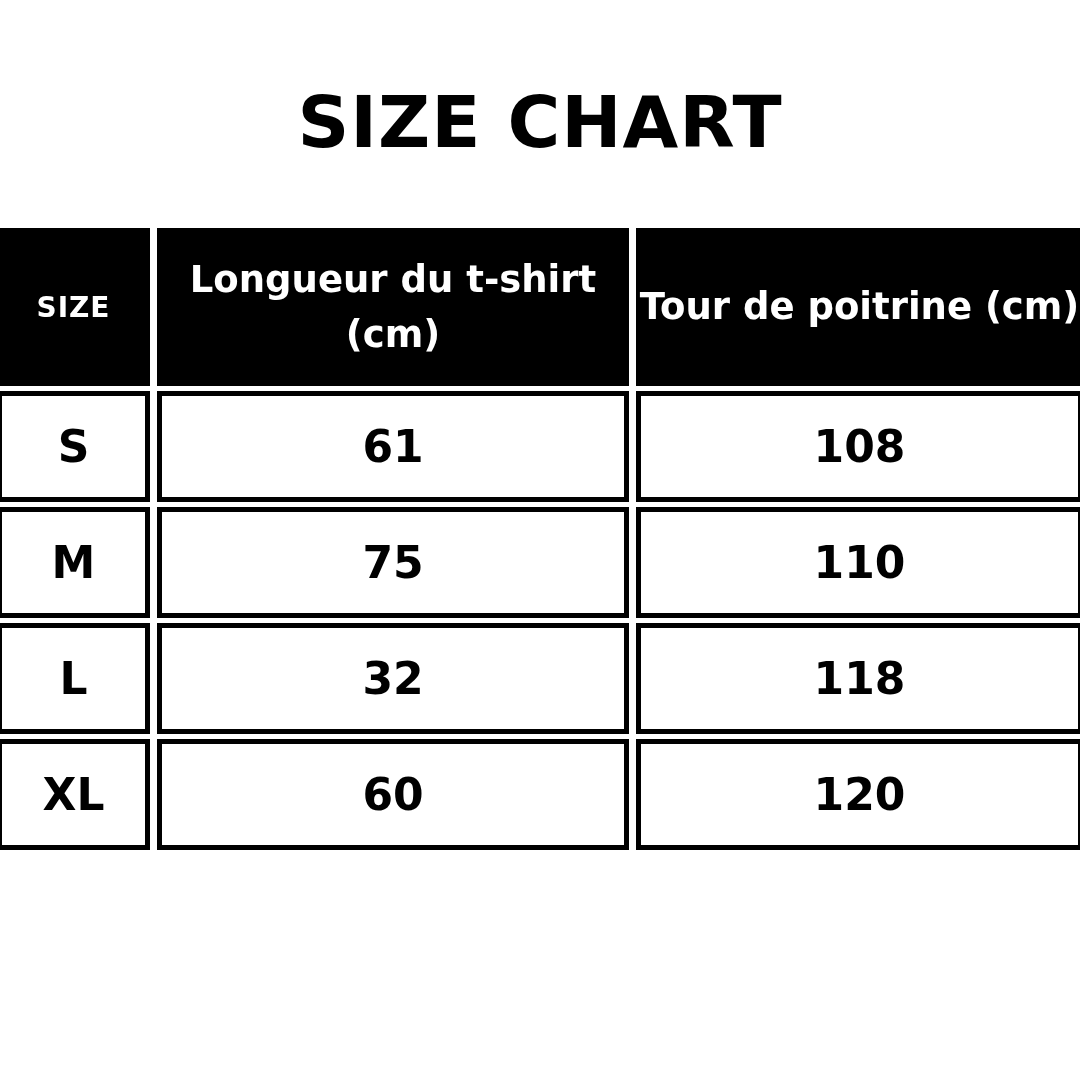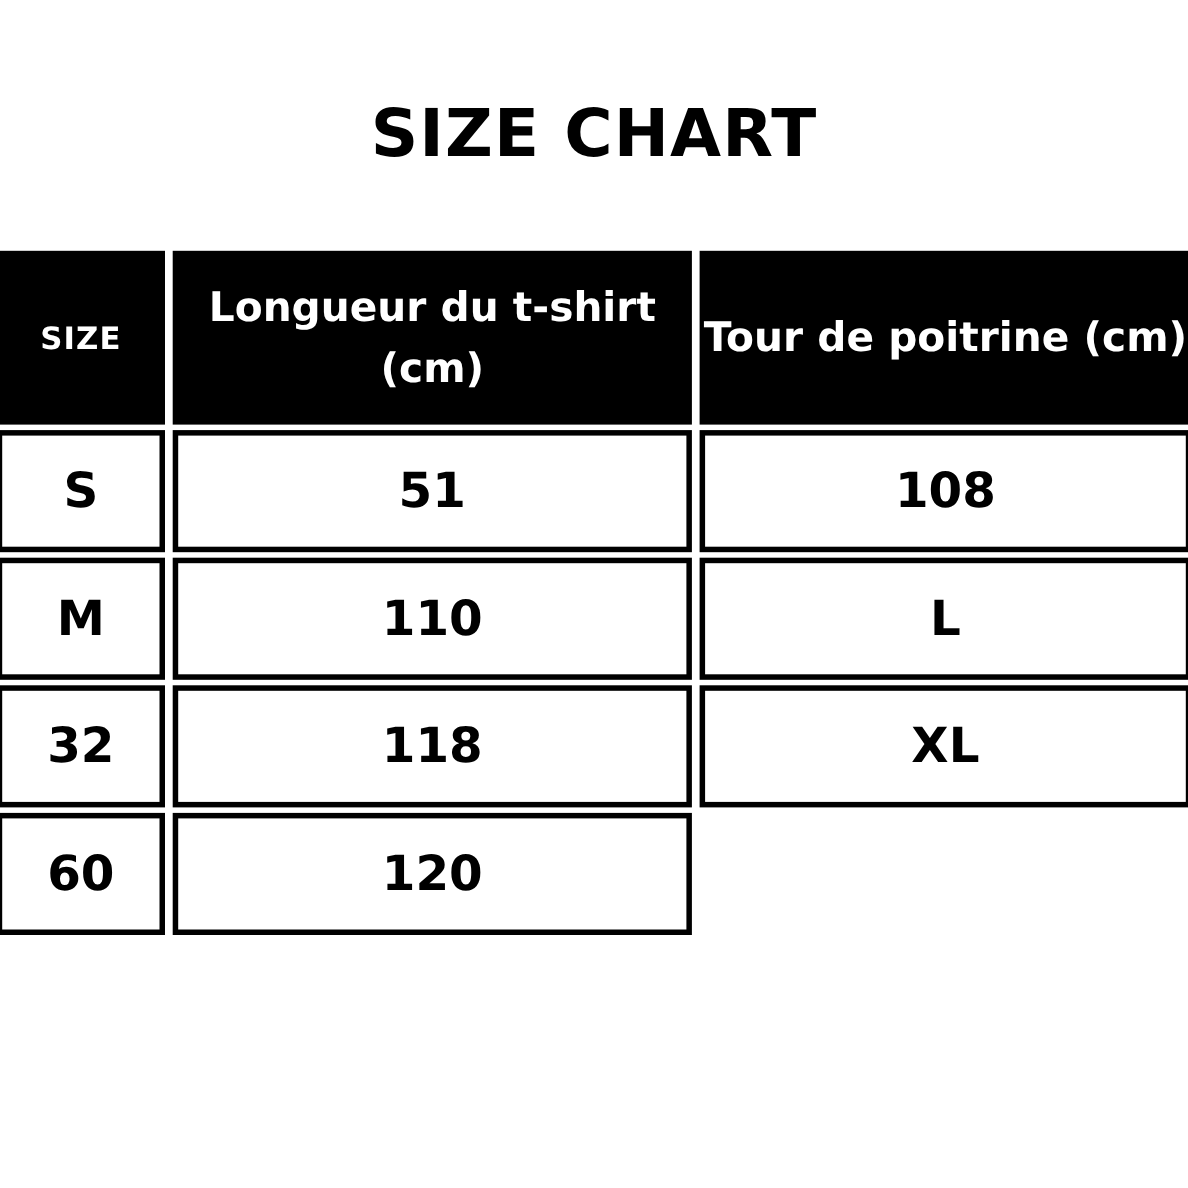--- a/index.html
+++ b/index.html
@@ -15,21 +15,21 @@
     overflow: hidden;
     font-family: "DejaVu Sans", "Liberation Sans", sans-serif;
   }
   .title {
     position: absolute;
     top: 84px;
     left: 0;
     width: 1080px;
     margin: 0;
     text-align: center;
-    font-size: 60px;
+    font-size: 72px;
     line-height: 76px;
     font-weight: bold;
     letter-spacing: 1px;
     color: #000000;
   }
   .size-table {
     position: absolute;
     top: 228px;
     left: -3px;
     width: 1086px;
@@ -80,24 +80,25 @@
 
   <h1 class="title">SIZE CHART</h1>
 
   <div class="size-table">
 
     <div class="hcell size-col">SIZE</div>
     <div class="hcell wide-col">Longueur du t-shirt (cm)</div>
     <div class="hcell chest-col">Tour de poitrine (cm)</div>
 
     <div class="bcell">S</div>
-    <div class="bcell">51</div>
+    <div class="bcell">61</div>
     <div class="bcell">108</div>
 
     <div class="bcell">M</div>
+    <div class="bcell">75</div>
     <div class="bcell">110</div>
 
     <div class="bcell">L</div>
     <div class="bcell">32</div>
     <div class="bcell">118</div>
 
     <div class="bcell">XL</div>
     <div class="bcell">60</div>
     <div class="bcell">120</div>
 

